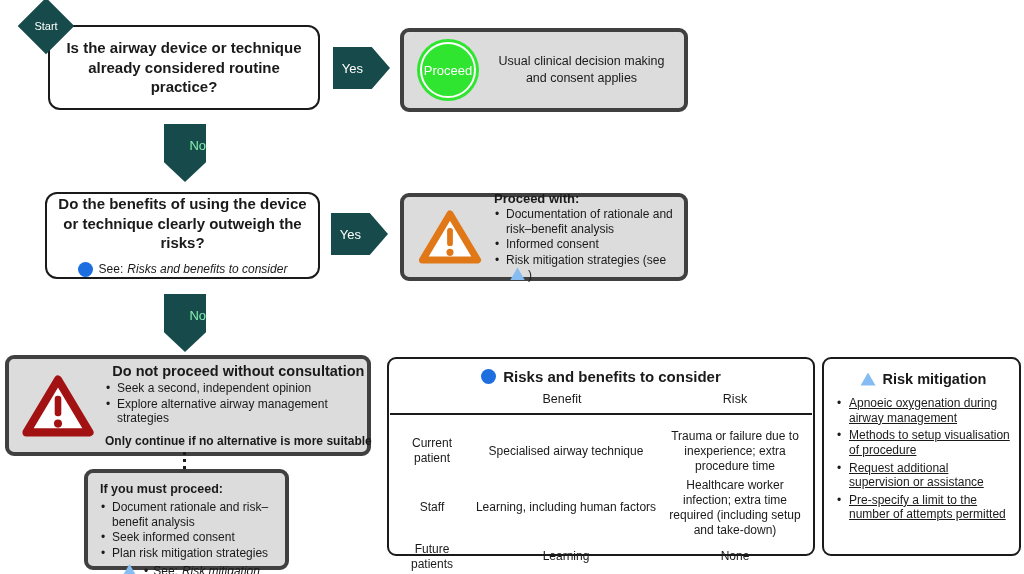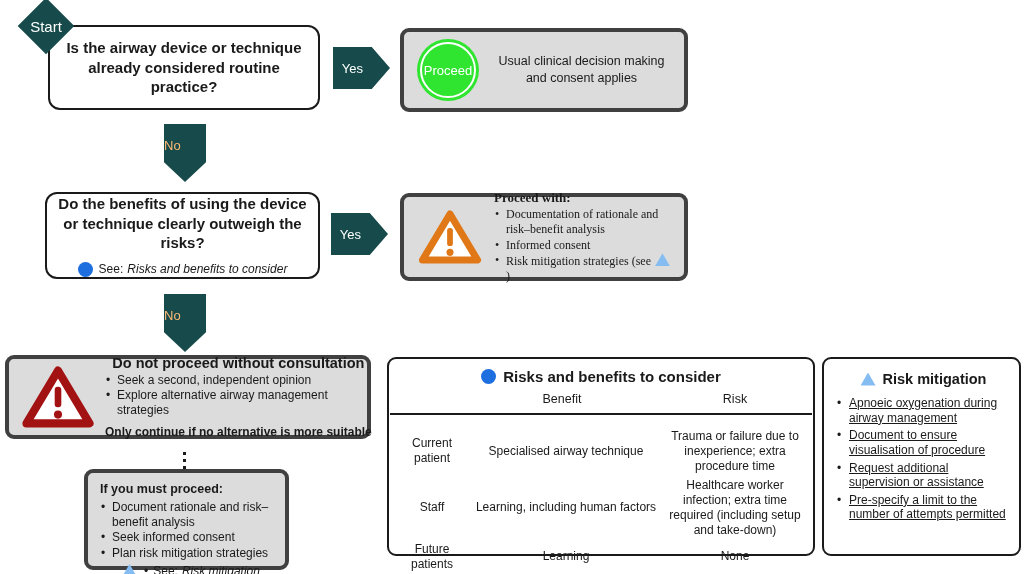--- a/index.html
+++ b/index.html
@@ -11,30 +11,30 @@
   .qbox { position:absolute; background:#fff; border:2px solid #1a1a1a; border-radius:12px;
           display:flex; flex-direction:column; justify-content:center; align-items:center; }
   .qtext { font-weight:bold; font-size:15px; line-height:1.3; text-align:center; }
   .greybox { position:absolute; background:#dcdcdc; border:4px solid #404040; border-radius:9px; }
   .whitebox { position:absolute; background:#fff; border:2px solid #1a1a1a; border-radius:9px; }
 
   .arrow-right { position:absolute; background:#174a4a; color:#fff; font-size:13px;
                  clip-path:polygon(0 0, 68% 0, 100% 50%, 68% 100%, 0 100%);
                  display:flex; align-items:center; }
   .arrow-right span { width:68%; text-align:center; }
-  .arrow-down { position:absolute; background:#174a4a; color:#fdba74; font-size:13px;
+  .arrow-down { position:absolute; background:#174a4a; color:#86efac; font-size:13px;
                 clip-path:polygon(0 0, 100% 0, 100% 66%, 50% 100%, 0 66%);
-                display:flex; align-items:center; justify-content:flex-start; }
+                display:flex; align-items:center; justify-content:flex-end; }
   .arrow-down span { margin-bottom:16px; }
 
   .diamond { position:absolute; left:26px; top:6px; width:40px; height:40px;
              background:#174a4a; transform:rotate(45deg); }
   .diamond-label { position:absolute; left:14px; top:6px; width:64px; height:40px;
                    display:flex; align-items:center; justify-content:center;
-                   color:#fff; font-size:15px; }
+                   color:#fff; font-size:11px; }
 
   
   .box-q1 { left:48px; top:25px; width:272px; height:85px; }
   .box-q1 .qtext { width:258px; }
   .yes1 { left:333px; top:47px; width:57px; height:42px; }
   .grey-proceed { left:400px; top:28px; width:288px; height:84px;
                   display:flex; align-items:center; }
   .proceed-circle { width:62px; height:62px; border-radius:50%; background:#2fe52f;
                     margin-left:13px; flex:0 0 auto; position:relative;
                     display:flex; align-items:center; justify-content:center;
@@ -51,33 +51,33 @@
   .dot-blue { display:inline-block; width:15px; height:15px; border-radius:50%;
               background:#1d6fe0; flex:0 0 auto; }
   .see-line .pre { margin-left:6px; }
   .see-line .ref { font-style:italic; margin-left:4px; }
   .yes2 { left:331px; top:213px; width:57px; height:42px; }
 
   .orange-box { left:400px; top:193px; width:288px; height:88px;
                 display:flex; align-items:center; }
   .tri-svg { flex:0 0 auto; }
   .orange-box .tri-svg { margin-left:14px; }
-  .pw-text { flex:1; padding:0 8px 0 12px;font-family:Liberation Serif, serif; }
+  .pw-text { flex:1; padding:0 8px 0 12px; }
   .pw-title { font-weight:bold; font-size:13px; margin-bottom:1px; }
   ul.blt { list-style:none; font-size:12px; line-height:1.22; }
   ul.blt li { position:relative; padding-left:12px; margin-top:1px; }
   ul.blt li::before { content:"•"; position:absolute; left:1px; }
   .tri-blue { display:inline-block; width:15px; height:13px; background:#85bdf2;
               clip-path:polygon(50% 0, 100% 100%, 0 100%); vertical-align:-1px; }
   .inline-tri { margin:0 3px 0 4px; }
 
   .no2 { left:164px; top:294px; width:42px; height:58px; }
 
   
-  .dnp { left:5px; top:355px; width:366px; height:84px; display:flex; align-items:center; }
+  .dnp { left:5px; top:355px; width:366px; height:101px; display:flex; align-items:center; }
   .dnp .tri-svg { margin-left:12px; }
   .dnp-text { flex:1; padding:0 6px 0 10px; }
   .dnp-title { font-weight:bold; font-size:14.5px; text-align:center; margin-bottom:2px; }
   .dnp-footer { font-weight:bold; font-size:12px; white-space:nowrap; text-align:center; margin-top:8px; }
 
   .dotted-link { position:absolute; left:183px; top:452px; height:17px; width:0;
                  border-left:3.5px dotted #1a1a1a; }
 
   .if-must { left:84px; top:469px; width:205px; height:101px; padding:9px 9px 0 12px; }
   .im-title { font-weight:bold; font-size:12.5px; margin-bottom:4px; }
@@ -228,19 +228,19 @@
     </div>
   </div>
 
   <div class="whitebox mit-box">
     <div class="mit-title">
       <span class="tri-blue"></span>
       <span>Risk mitigation</span>
     </div>
     <ul class="blt">
       <li>Apnoeic oxygenation during airway management</li>
-      <li>Document to ensure visualisation of procedure</li>
+      <li>Methods to setup visualisation of procedure</li>
       <li>Request additional supervision or assistance</li>
       <li>Pre-specify a limit to the number of attempts permitted</li>
     </ul>
   </div>
 
 </div>
 
 </body></html>

